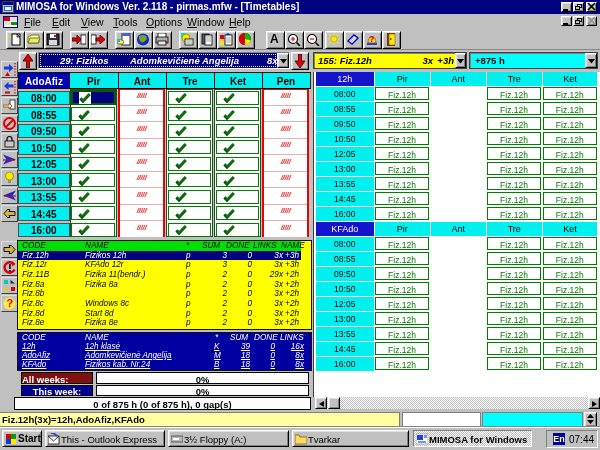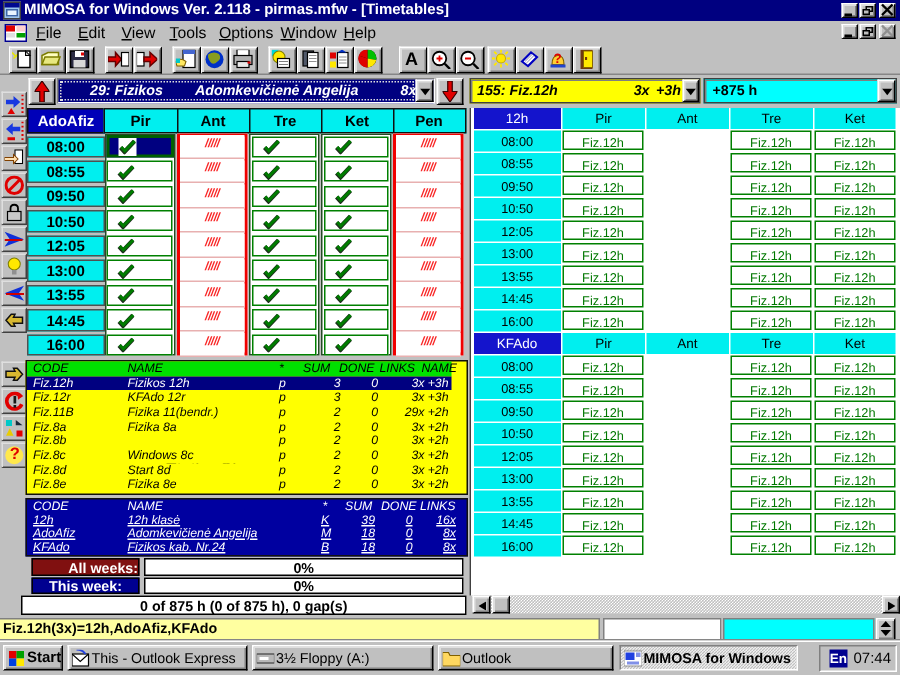--- a/index.html
+++ b/index.html
@@ -670,21 +670,21 @@
 <div style="left:214px;top:351.8px;width:10px;height:8px;font-size:8.2px;font-style:italic;font-family:'Liberation Sans',sans-serif;white-space:nowrap;text-decoration:underline;color:#fff;">M</div>
 <div style="left:228px;top:351.8px;width:22px;height:8px;font-size:8.2px;font-style:italic;font-family:'Liberation Sans',sans-serif;white-space:nowrap;text-decoration:underline;color:#fff;text-align:right;">18</div>
 <div style="left:255px;top:351.8px;width:20px;height:8px;font-size:8.2px;font-style:italic;font-family:'Liberation Sans',sans-serif;white-space:nowrap;text-decoration:underline;color:#fff;text-align:right;">0</div>
 <div style="left:278px;top:351.8px;width:26px;height:8px;font-size:8.2px;font-style:italic;font-family:'Liberation Sans',sans-serif;white-space:nowrap;text-decoration:underline;color:#fff;text-align:right;">8x</div>
 <div style="left:22px;top:361.1px;width:55px;height:8px;font-size:8.2px;font-style:italic;font-family:'Liberation Sans',sans-serif;white-space:nowrap;text-decoration:underline;color:#fff;">KFAdo</div>
 <div style="left:85px;top:361.1px;width:120px;height:8px;font-size:8.2px;font-style:italic;font-family:'Liberation Sans',sans-serif;white-space:nowrap;text-decoration:underline;color:#fff;">Fizikos kab. Nr.24</div>
 <div style="left:214px;top:361.1px;width:10px;height:8px;font-size:8.2px;font-style:italic;font-family:'Liberation Sans',sans-serif;white-space:nowrap;text-decoration:underline;color:#fff;">B</div>
 <div style="left:228px;top:361.1px;width:22px;height:8px;font-size:8.2px;font-style:italic;font-family:'Liberation Sans',sans-serif;white-space:nowrap;text-decoration:underline;color:#fff;text-align:right;">18</div>
 <div style="left:255px;top:361.1px;width:20px;height:8px;font-size:8.2px;font-style:italic;font-family:'Liberation Sans',sans-serif;white-space:nowrap;text-decoration:underline;color:#fff;text-align:right;">0</div>
 <div style="left:278px;top:361.1px;width:26px;height:8px;font-size:8.2px;font-style:italic;font-family:'Liberation Sans',sans-serif;white-space:nowrap;text-decoration:underline;color:#fff;text-align:right;">8x</div>
-<div style="left:21px;top:372px;width:72px;height:11.5px;background:#801010;border:1px solid #000;color:#fff;font-size:9.5px;font-weight:bold;font-family:'Liberation Sans',sans-serif;text-align:right;padding-top:1.5px;">All weeks:</div>
+<div style="left:21px;top:372px;width:72px;height:11.5px;background:#801010;border:1px solid #000;color:#fff;font-size:9.5px;font-weight:bold;font-family:'Liberation Sans',sans-serif;text-align:left;padding-top:1.5px;">All weeks:</div>
 <div style="left:96px;top:372px;width:213px;height:11.5px;background:#fff;border:1px solid #000;color:#000;font-size:9.5px;font-weight:bold;font-family:'Liberation Sans',sans-serif;text-align:center;padding-top:1.5px;">0%</div>
 <div style="left:21px;top:384.5px;width:72px;height:11.5px;background:#000090;border:1px solid #000;color:#fff;font-size:9.5px;font-weight:bold;font-family:'Liberation Sans',sans-serif;text-align:center;padding-top:1.5px;">This week:</div>
 <div style="left:96px;top:384.5px;width:213px;height:11.5px;background:#fff;border:1px solid #000;color:#000;font-size:9.5px;font-weight:bold;font-family:'Liberation Sans',sans-serif;text-align:center;padding-top:1.5px;">0%</div>
 <div style="left:14px;top:397px;width:297px;height:12.5px;background:#fff;border:1px solid #000;color:#000;font-size:9.5px;font-weight:bold;font-family:'Liberation Sans',sans-serif;text-align:center;padding-top:2px;">0 of 875 h (0 of 875 h), 0 gap(s)</div>
 <div style="left:313px;top:72px;width:287px;height:325px;background:#fff;border-left:1.5px solid #404040;"></div>
 <div style="left:316px;top:72px;width:57.5px;height:14px;background:#1414cc;color:#fff;font-size:9px;font-family:'Liberation Sans',sans-serif;text-align:center;padding-top:3px;">12h</div>
 <div style="left:375.0px;top:72px;width:54.5px;height:14px;background:#00efef;color:#000;font-size:9px;font-family:'Liberation Sans',sans-serif;text-align:center;padding-top:3px;">Pir</div>
 <div style="left:431.0px;top:72px;width:54.5px;height:14px;background:#00efef;color:#000;font-size:9px;font-family:'Liberation Sans',sans-serif;text-align:center;padding-top:3px;">Ant</div>
 <div style="left:487.0px;top:72px;width:54.5px;height:14px;background:#00efef;color:#000;font-size:9px;font-family:'Liberation Sans',sans-serif;text-align:center;padding-top:3px;">Tre</div>
 <div style="left:543.0px;top:72px;width:54.0px;height:14px;background:#00efef;color:#000;font-size:9px;font-family:'Liberation Sans',sans-serif;text-align:center;padding-top:3px;">Ket</div>
@@ -822,21 +822,21 @@
       <rect x="2" y="5" width="6" height="2" fill="#fff"></rect>
     </svg>
   </div>
 <div style="left:184px;top:434.5px;width:104px;height:11px;font-size:9.5px;font-weight:normal;font-family:'Liberation Sans',sans-serif;white-space:nowrap;overflow:hidden;color:#000;">3½ Floppy (A:)</div>
 <div style="left:292px;top:430px;width:117px;height:17px;border-top:1px solid #fff;border-left:1px solid #fff;border-right:1px solid #000;border-bottom:1px solid #000;box-shadow:inset 1px 1px 0 #dfdfdf,inset -1px -1px 0 #808080;background:#c0c0c0;"></div>
 <div style="left:295px;top:432.5px;width:12px;height:12px;position:absolute;overflow:hidden">
     <svg width="12" height="12" viewBox="0 0 12 12" style="position:absolute;left:0;top:0">
       <path d="M0 2 L4 2 L5 4 L12 4 L12 11 L0 11 Z" fill="#ffd860" stroke="#806000" stroke-width=".8"></path>
     </svg>
   </div>
-<div style="left:308px;top:434.5px;width:100px;height:11px;font-size:9.5px;font-weight:normal;font-family:'Liberation Sans',sans-serif;white-space:nowrap;overflow:hidden;color:#000;">Outlook</div>
+<div style="left:308px;top:434.5px;width:100px;height:11px;font-size:9.5px;font-weight:normal;font-family:'Liberation Sans',sans-serif;white-space:nowrap;overflow:hidden;color:#000;">Tvarkar</div>
 <div style="left:413px;top:430px;width:119px;height:17px;border-top:1px solid #808080;border-left:1px solid #808080;border-right:1px solid #fff;border-bottom:1px solid #fff;background:#c0c0c0;background-color:#c0c0c0;background-image:linear-gradient(45deg,#fff 25%,transparent 25%,transparent 75%,#fff 75%),linear-gradient(45deg,#fff 25%,transparent 25%,transparent 75%,#fff 75%);background-size:2px 2px;background-position:0 0,1px 1px;"></div>
 <div style="left:416px;top:432.5px;width:12px;height:12px;position:absolute;overflow:hidden">
     <svg width="12" height="12" viewBox="0 0 12 12" style="position:absolute;left:0;top:0">
       <rect x="0" y="1" width="12" height="10" fill="#fff" stroke="#808080" stroke-width=".6"></rect>
       <rect x="1" y="2" width="6" height="5" fill="#2040e0"></rect>
       <rect x="8" y="2" width="3" height="3" fill="#8090e8"></rect>
       <rect x="2" y="8" width="8" height="2" fill="#8090e8"></rect>
     </svg>
   </div>
 <div style="left:429px;top:434.5px;width:102px;height:11px;font-size:9.5px;font-weight:bold;font-family:'Liberation Sans',sans-serif;white-space:nowrap;overflow:hidden;color:#000;">MIMOSA for Windows</div>

